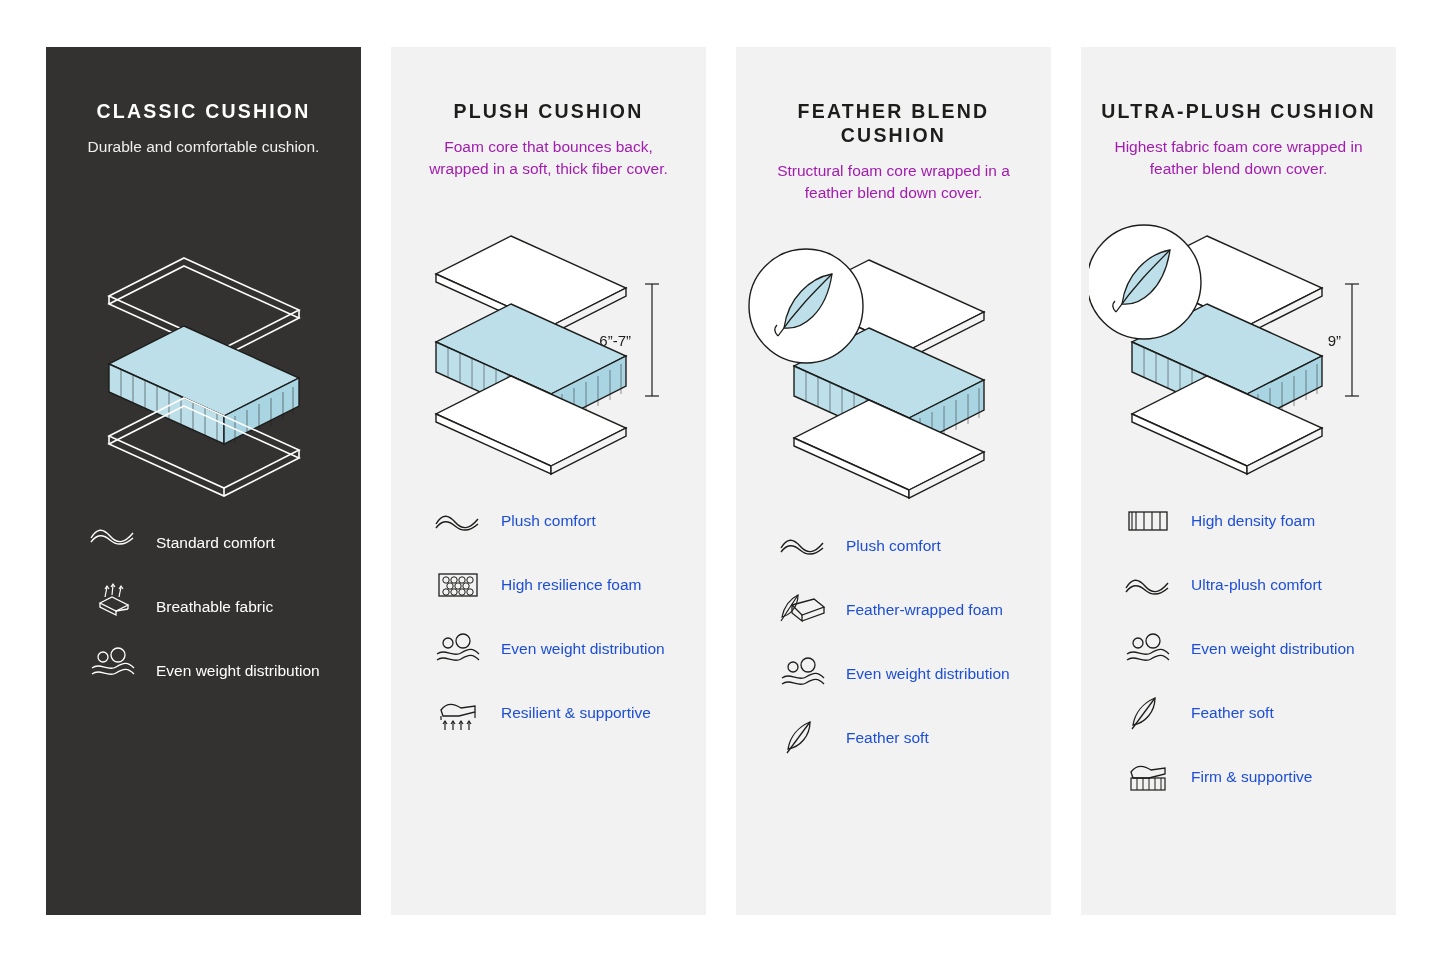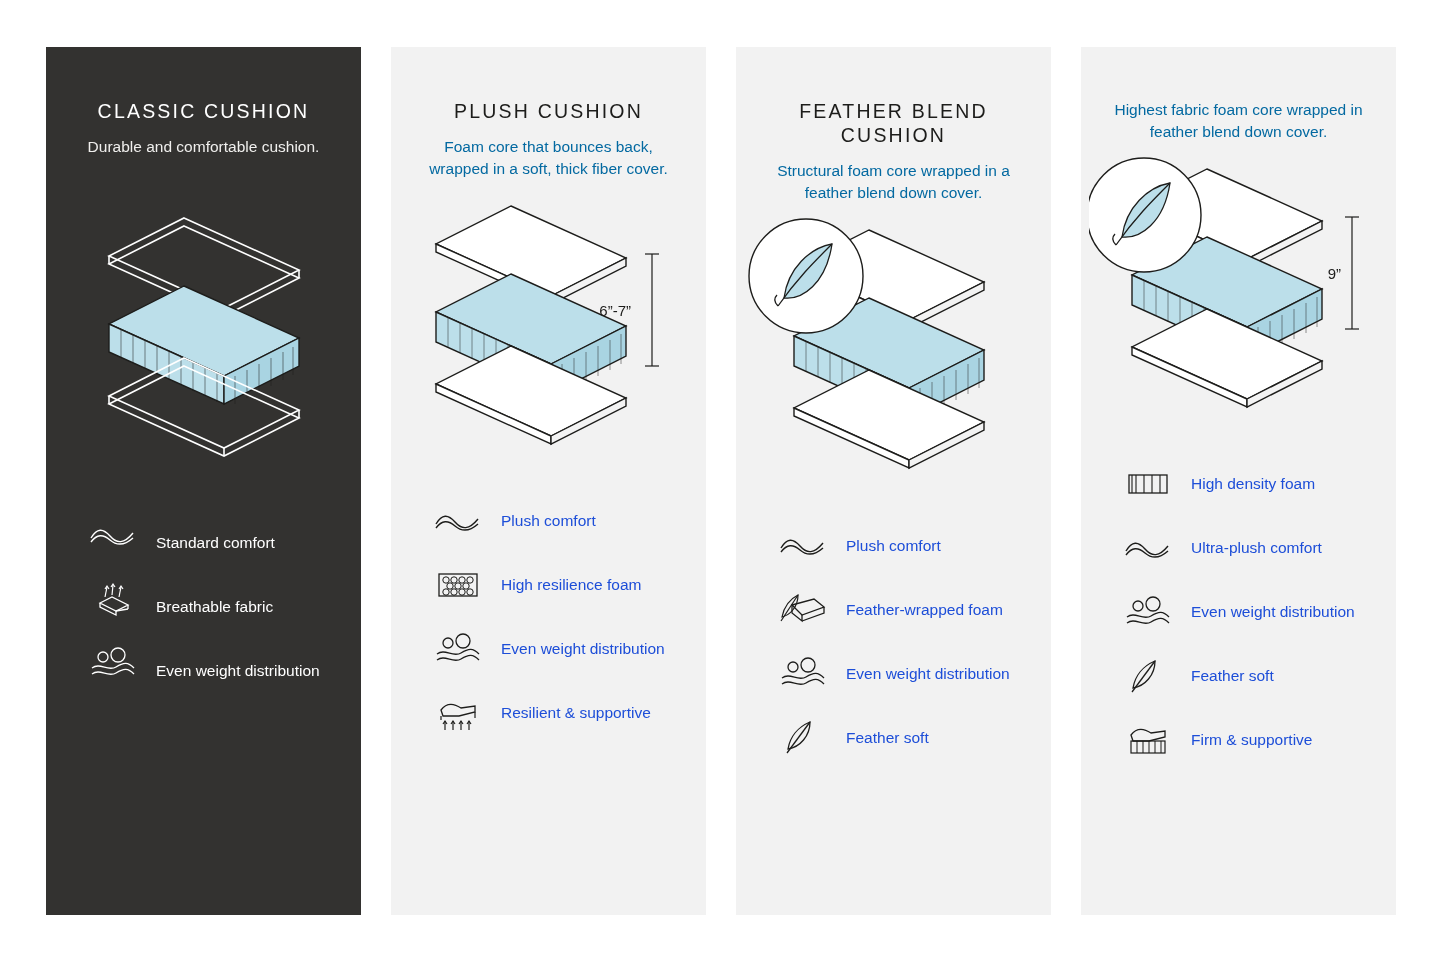--- a/index.html
+++ b/index.html
@@ -38,47 +38,47 @@
   .card.dark {
     background: #333230;
     color: #ffffff;
   }
   .card.light {
     background: #f2f2f2;
     color: #1d1d1b;
   }
   .card-title {
     font-size: 19.5px;
-    font-weight: normal;
+    font-weight: bold;
     letter-spacing: 2.2px;
     text-align: center;
     line-height: 1.24;
     margin: 0 0 13px 0;
     padding: 0 18px;
     text-transform: uppercase;
   }
   .card.dark .card-title { color: #ffffff; }
   .card-desc {
     font-size: 15.5px;
     line-height: 1.42;
     text-align: center;
     margin: 0;
     padding: 0 22px;
-    color: #0369a1;
+    color: #a21caf;
   }
   .card.dark .card-desc { color: #f0efed; text-align: center; }
 
   .diagram {
     position: relative;
     width: 100%;
     height: 300px;
     margin-top: 14px;
     display: flex;
     justify-content: center;
-    align-items: flex-start;
+    align-items: flex-end;
   }
   .diagram.dark-diagram { margin-top: 50px; }
 
   .features {
     width: 100%;
     padding: 0 26px 0 38px;
     box-sizing: border-box;
     margin-top: 6px;
   }
   .feature {
@@ -398,20 +398,21 @@
               <path d="M28 5 C16 10, 8 20, 6 32 C18 30, 28 19, 28 5 Z" fill="none" stroke="#1d1d1b" stroke-width="1.3"></path>
               <path d="M28 5 L5 36" fill="none" stroke="#1d1d1b" stroke-width="1.3"></path>
             </svg>
           </span>
           <span class="feature-label">Feather soft</span>
         </div>
       </div>
     </div>
 
     <div class="card light">
+      <h2 class="card-title">ULTRA-PLUSH CUSHION</h2>
       <p class="card-desc">Highest fabric foam core wrapped in feather blend down cover.</p>
 
       <div class="diagram">
         <svg width="300" height="270" viewBox="0 0 300 270">
           <g>
             <polygon points="118,12 233,64 158,102 43,50" fill="#ffffff" stroke="#1d1d1b" stroke-width="1.4"></polygon>
             <polygon points="43,50 158,102 158,110 43,58" fill="#ffffff" stroke="#1d1d1b" stroke-width="1.4"></polygon>
             <polygon points="158,102 233,64 233,72 158,110" fill="#f3f3f3" stroke="#1d1d1b" stroke-width="1.4"></polygon>
           </g>
           <g>

